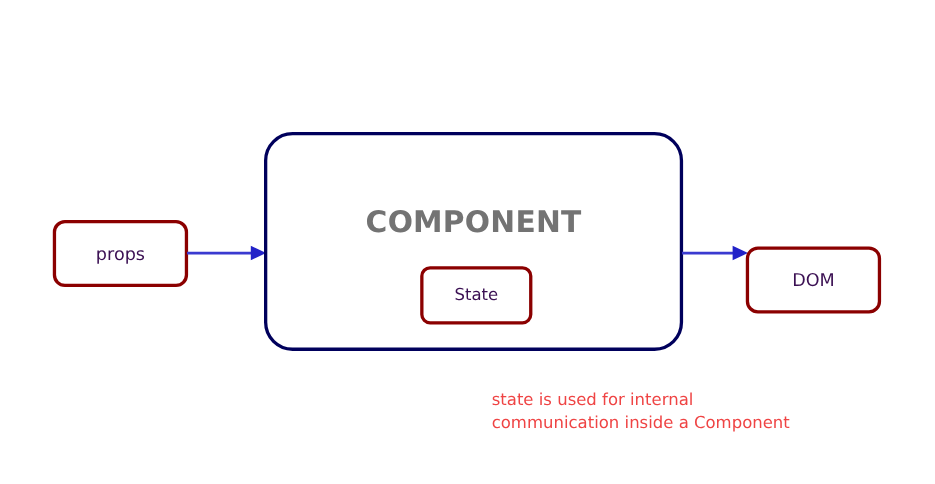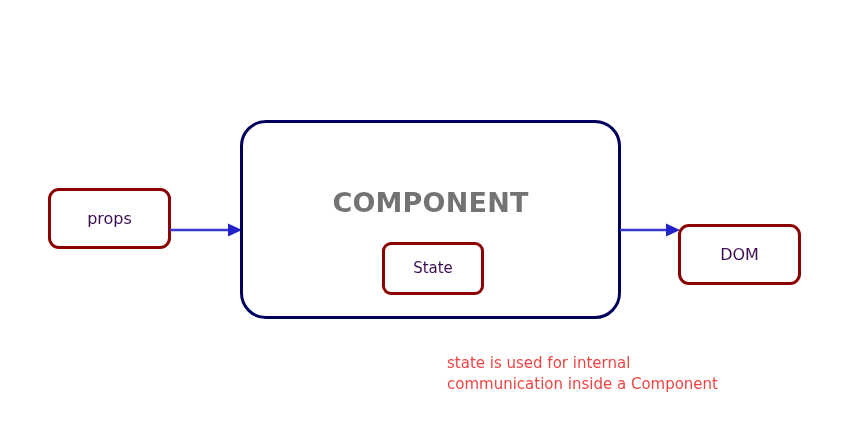--- a/index.html
+++ b/index.html
@@ -38,21 +38,21 @@
   .node-maroon {
     border: 3px solid #8b0000;
     border-radius: 11px;
     color: #3b1053;
     font-size: 16px;
     font-weight: 400;
   }
 
   #node-props {
     left: 48px;
-    top: 188px;
+    top: 200px;
     width: 123px;
     height: 61px;
   }
 
   #node-dom {
     left: 678px;
     top: 200px;
     width: 123px;
     height: 61px;
     margin-top: 24px;

